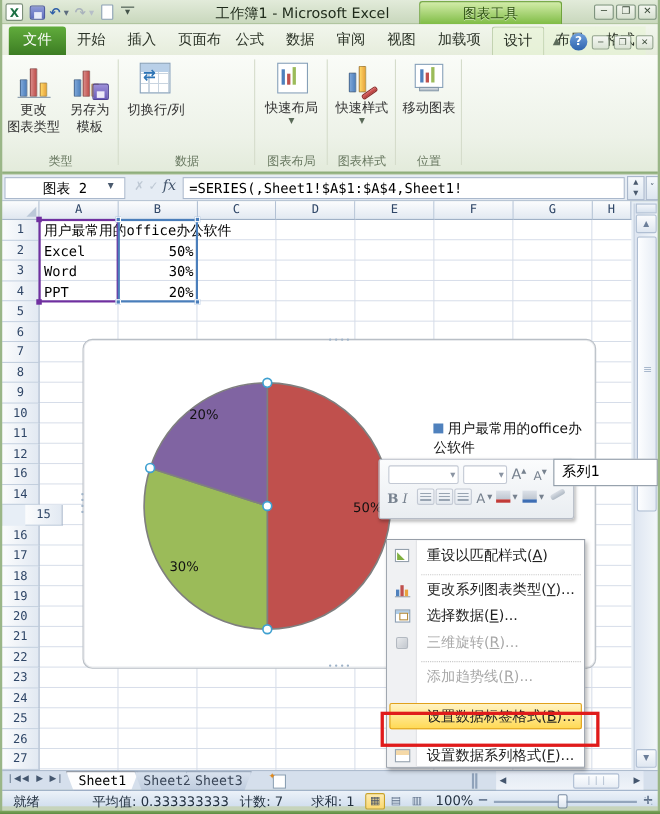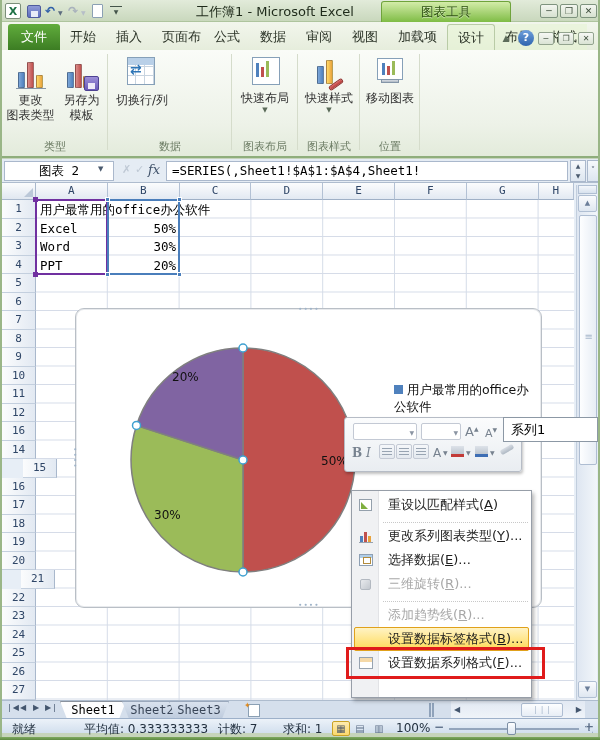--- a/index.html
+++ b/index.html
@@ -120,21 +120,21 @@
   #fmt-brush { position:absolute; top:29px; width:14px; height:5px; background:linear-gradient(#D8DDE4,#AFB9C4); border-radius:2px; transform:rotate(-30deg); }
   #series-tip { left:503px; top:417px; width:95px; height:25px; background:#fff; border:1px solid #8C98A5; font-size:13px; line-height:23px; padding-left:7px; z-index:9; }
 
   
   #ctxmenu { left:351px; top:490px; width:181px; height:208px; background:#fff; border:1px solid #979EA8; box-shadow:2px 3px 4px rgba(0,0,0,.3); z-index:10; padding-top:2px; }
   #ctxmenu .gutter { position:absolute; left:0; top:0; bottom:0; width:27px; background:#F0F1F3; border-right:1px solid #E2E3E6; }
   .menu-item { position:relative; display:flex; align-items:center; height:24px; font-size:13px; color:#1E1E1E; }
   .menu-item .icell { width:27px; display:flex; justify-content:center; flex:none; }
   .menu-item .mlabel { padding-left:9px; white-space:nowrap; }
   .menu-item.disabled { color:#A8A8A8; }
-  .menu-item.highlighted { background:linear-gradient(#FFF4C9,#FFD951); outline:1px solid #E0A11B; outline-offset:-1px; border-radius:2px; margin:0 2px; }
+  .menu-item.highlighted { background:linear-gradient(#FFF4C9,#FFD951); outline:1px solid #E0A11B; outline-offset:-1px; border-radius:2px; margin:12px 2px; }
   .menu-item.highlighted .mlabel { padding-left:34px; }
   .menu-sep { height:6px; margin:0 3px 0 31px; border-bottom:1px dotted #C8C8C8; margin-bottom:1px; }
   .mi { position:relative; }
   .mi-reset { width:13px; height:12px; background:#fff; border:1px solid #94A0AC; }
   .mi-reset::after { content:""; position:absolute; left:1px; bottom:1px; width:0; height:0; border-right:7px solid transparent; border-bottom:7px solid #7FAF3F; }
   .mi-chart-type { width:14px; height:13px; border-bottom:1px solid #98A2AE; }
   .mi-chart-type::before { content:""; position:absolute; left:5px; bottom:0; width:3px; height:10px; background:#C0504D; }
   .mi-chart-type::after { content:""; position:absolute; left:1px; bottom:0; width:3px; height:6px; background:#4F81BD; box-shadow:8px 0 0 #E8A33D; }
   .mi-select-data { width:14px; height:12px; background:linear-gradient(#AFCDE8 0 3px,#fff 3px); border:1px solid #8EA0B4; }
   .mi-select-data::after { content:""; position:absolute; right:1px; bottom:1px; width:6px; height:5px; background:#fff; border:1px solid #B38B3C; }
@@ -344,21 +344,21 @@
     <div class="row-h" style="top: 385px;">11</div>
     <div class="row-h" style="top: 403.5px;">12</div>
     <div class="row-h" style="top: 422px;">16</div>
     <div class="row-h" style="top: 440.5px;">14</div>
     <div class="row-h" style="top: 459px; margin-left: 21px;">15</div>
     <div class="row-h" style="top: 477.5px;">16</div>
     <div class="row-h" style="top: 496px;">17</div>
     <div class="row-h" style="top: 514.5px;">18</div>
     <div class="row-h" style="top: 533px;">19</div>
     <div class="row-h" style="top: 551.5px;">20</div>
-    <div class="row-h" style="top: 570px; margin-left: 19px;">21</div>
+    <div class="row-h" style="top: 570px;">21</div>
     <div class="row-h" style="top: 588.5px;">22</div>
     <div class="row-h" style="top: 607px;">23</div>
     <div class="row-h" style="top: 625.5px;">24</div>
     <div class="row-h" style="top: 644px;">25</div>
     <div class="row-h" style="top: 662.5px;">26</div>
     <div class="row-h" style="top: 681px;">27</div>
   </div>
 
 <div class="cell mono" style="left:40px;top:201px;">用户最常用的office办公软件</div>
 <div class="cell mono" style="left:40px;top:219.5px;">Excel</div>

